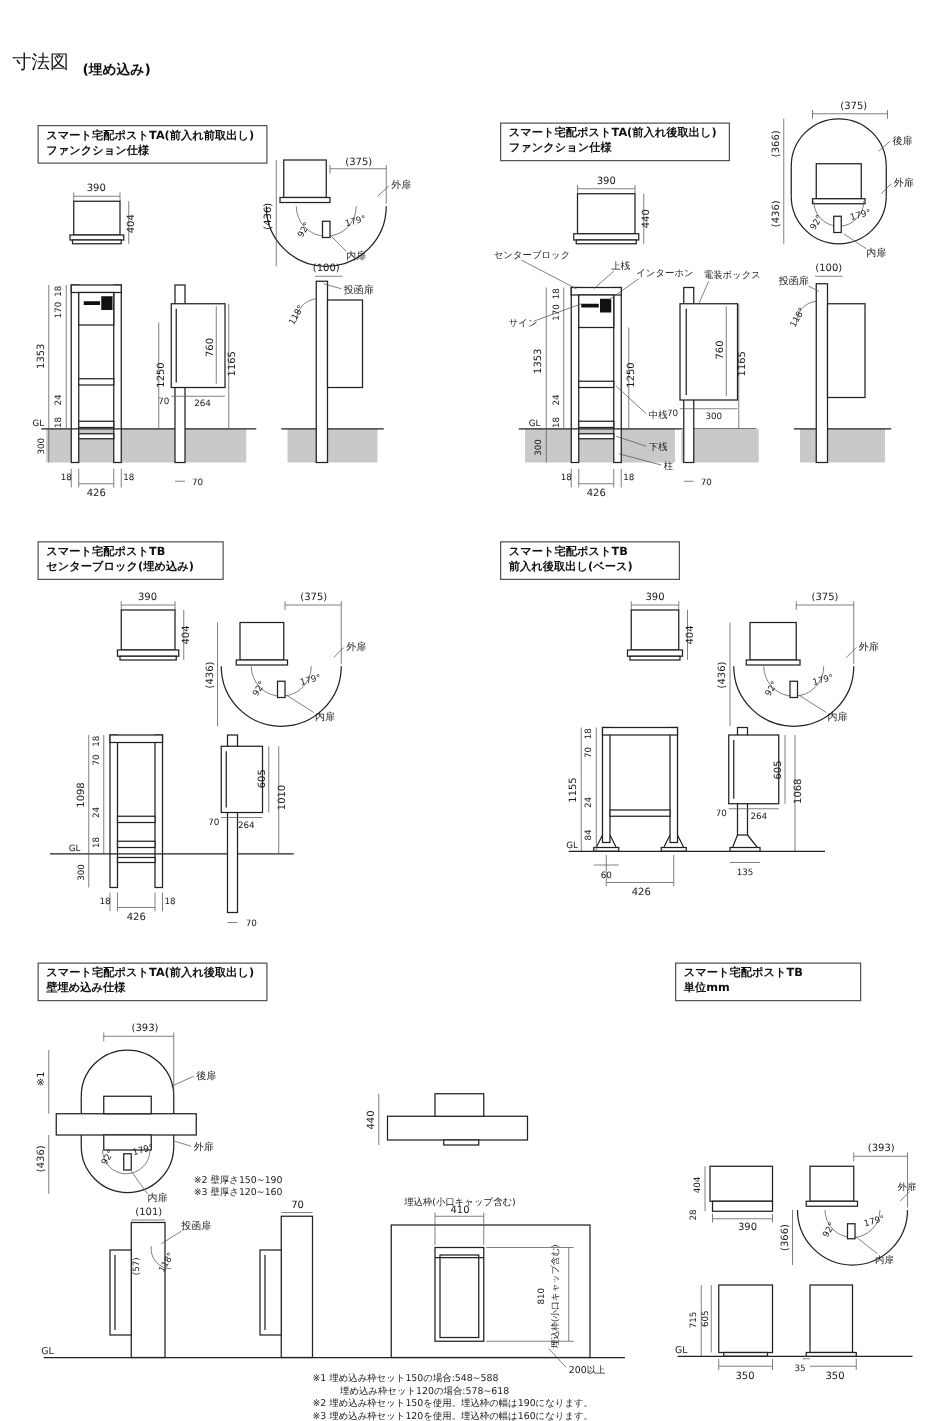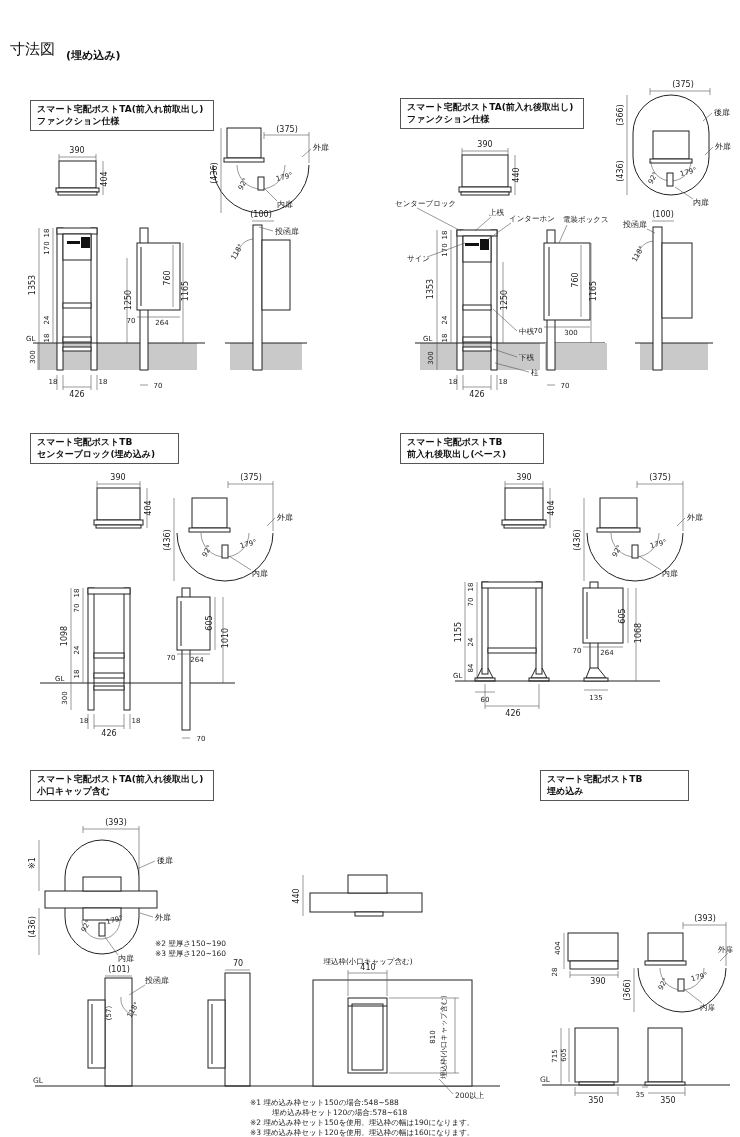--- a/index.html
+++ b/index.html
@@ -418,21 +418,21 @@
         <text class="t ta" x="246" y="205" transform="rotate(-90 246 205)">1068</text>
         <line class="dl" x1="189" y1="262" x2="213" y2="262"></line>
         <text class="t t7 ta" x="201" y="272">135</text>
       </g>
     </svg>
   </div>
 
   <div class="panel" style="left:25px;top:765px;width:500px;height:372px;">
     <div class="tbox" style="left:5px;top:5px;width:170px;">
       <div>スマート宅配ポストTA(前入れ後取出し)</div>
-      <div>小口キャップ含む</div>
+      <div>壁埋め込み仕様</div>
     </div>
     <svg width="500" height="372" viewBox="0 0 500 372">
 
       <g>
         <path class="ol" d="M40 112 A37 37 0 0 1 114 112"></path>
         <line class="ol" x1="40" y1="112" x2="40" y2="152"></line>
           <line class="ol" x1="114" y1="112" x2="114" y2="152"></line>
         <path class="ol" d="M40 152 A37 37 0 0 0 114 152"></path>
         <rect class="olf" x="20" y="126" width="112" height="17"></rect>
         <rect class="olf" x="58" y="112" width="38" height="14"></rect>
@@ -515,21 +515,21 @@
         <text class="t t75" x="247" y="350">埋め込み枠セット120の場合:578~618</text>
         <text class="t t75" x="225" y="360">※2 埋め込み枠セット150を使用。埋込枠の幅は190になります。</text>
         <text class="t t75" x="225" y="370">※3 埋め込み枠セット120を使用。埋込枠の幅は160になります。</text>
       </g>
     </svg>
   </div>
 
   <div class="panel" style="left:530px;top:765px;width:210px;height:372px;">
     <div class="tbox" style="left:10px;top:5px;width:135px;">
       <div>スマート宅配ポストTB</div>
-      <div>埋め込み</div>
+      <div>単位mm</div>
     </div>
     <svg width="210" height="372" viewBox="0 0 210 372">
       <g>
         <rect class="olf" x="38" y="168" width="50" height="28"></rect>
         <rect class="olf" x="40" y="196" width="48" height="8"></rect>
         <line class="dl" x1="34" y1="168" x2="34" y2="196"></line>
         <text class="t t7 ta" x="30" y="183" transform="rotate(-90 30 183)">404</text>
         <line class="dl" x1="34" y1="196" x2="34" y2="204"></line>
         <text class="t t7 ta" x="27" y="207" transform="rotate(-90 27 207)">28</text>
         <line class="dl" x1="40" y1="210" x2="88" y2="210"></line>

